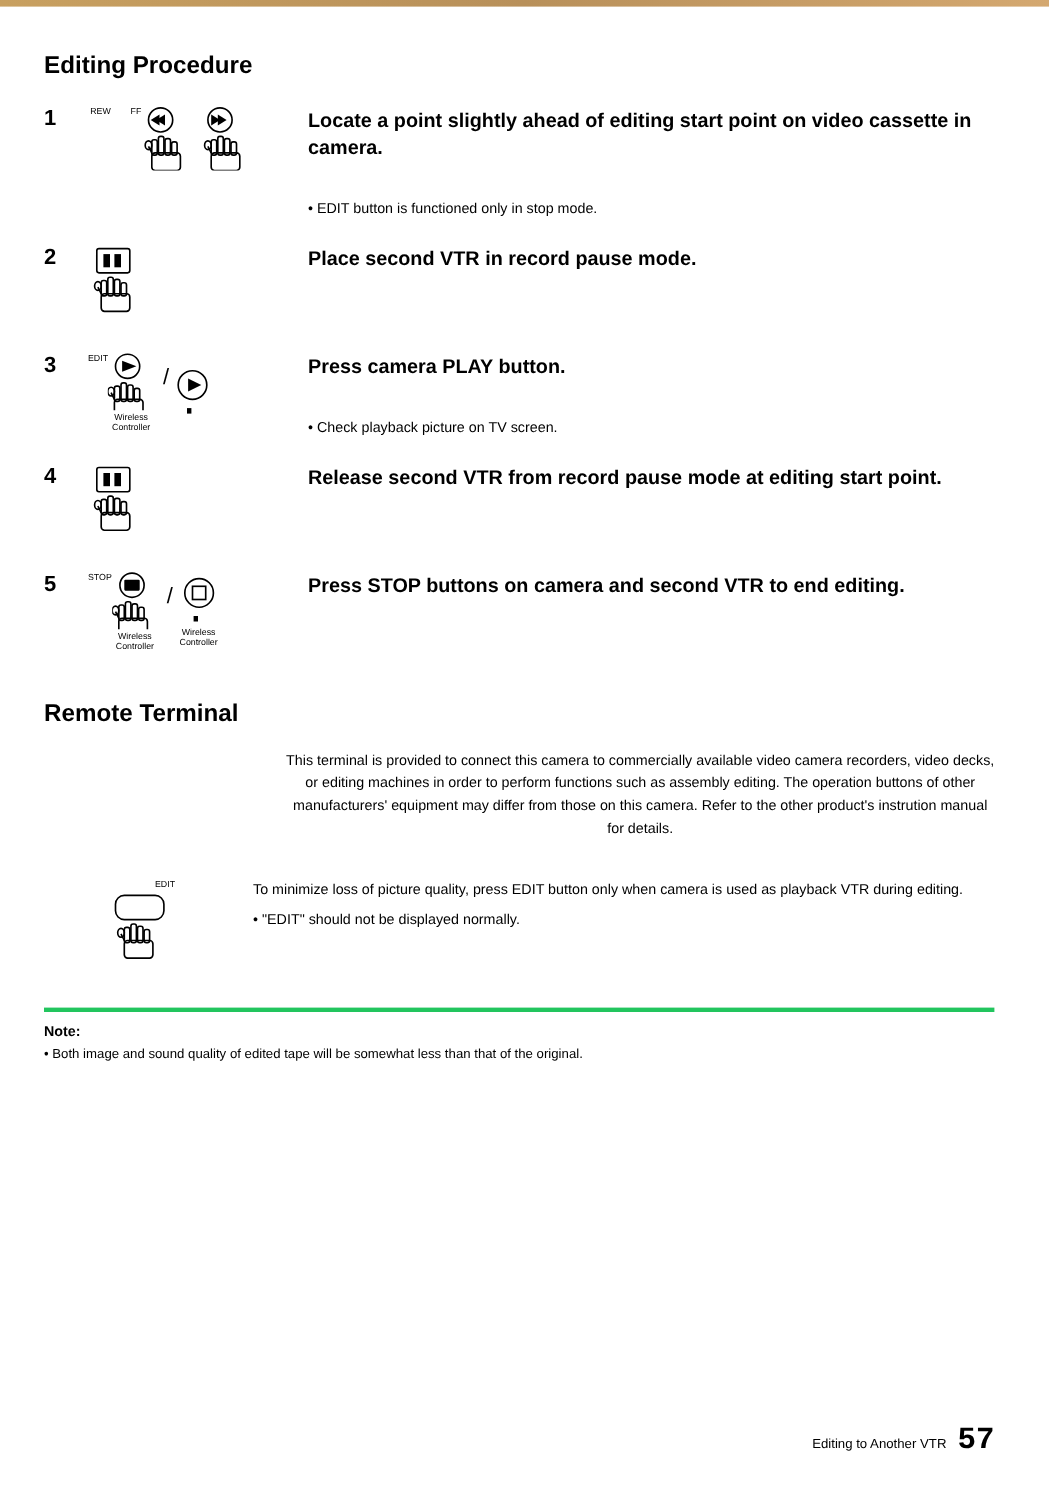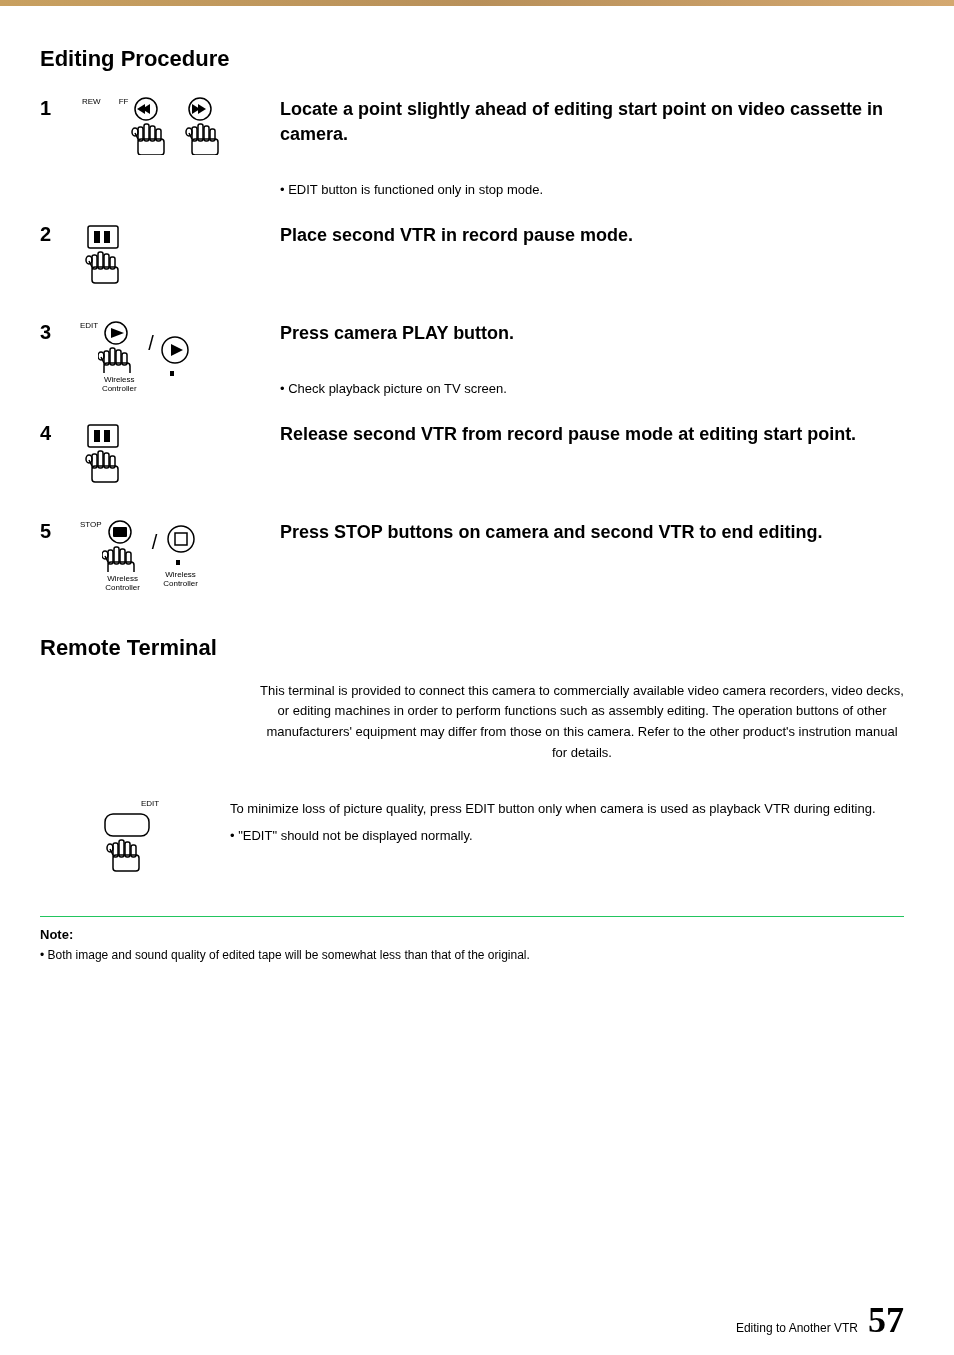--- a/index.html
+++ b/index.html
@@ -161,21 +161,21 @@
       font-family: Arial, sans-serif;
       line-height: 1.6;
     }
 
     .edit-text .bullet::before {
       content: '• ';
     }
 
     
     .note-section {
-      border-top: 1px solid #22c55e;
+      border-top: 4px solid #22c55e;
       padding-top: 10px;
       margin-top: 20px;
     }
 
     .note-title {
       font-size: 13px;
       font-weight: bold;
       font-family: Arial, sans-serif;
       margin-bottom: 4px;
     }
@@ -186,36 +186,36 @@
       line-height: 1.5;
     }
 
     .note-text::before {
       content: '• ';
     }
 
     
     .page-footer {
       position: absolute;
-      bottom: 14px;
+      bottom: 30px;
       right: 50px;
       display: flex;
       align-items: baseline;
       gap: 10px;
     }
 
     .footer-text {
       font-size: 12px;
       font-family: Arial, sans-serif;
     }
 
     .footer-page {
-      font-size: 36px;
+      font-size: 28px;
       font-weight: bold;
-      font-family: Liberation Serif, serif;
+      font-family: Liberation Mono, monospace;
     }
 
     .top-labels {
       display: flex;
       gap: 18px;
       margin-bottom: 1px;
       margin-left: 2px;
     }
 
     .btn-label {

